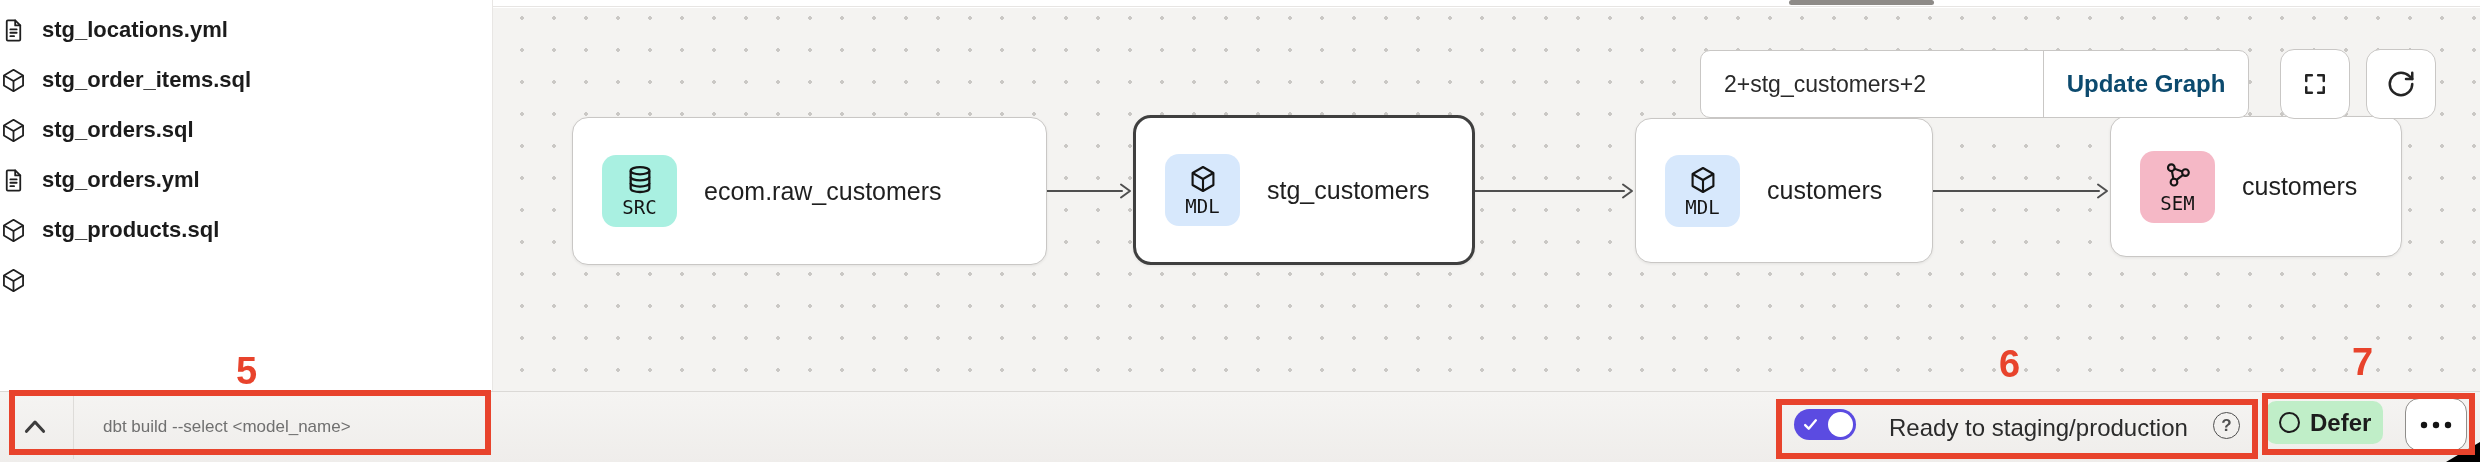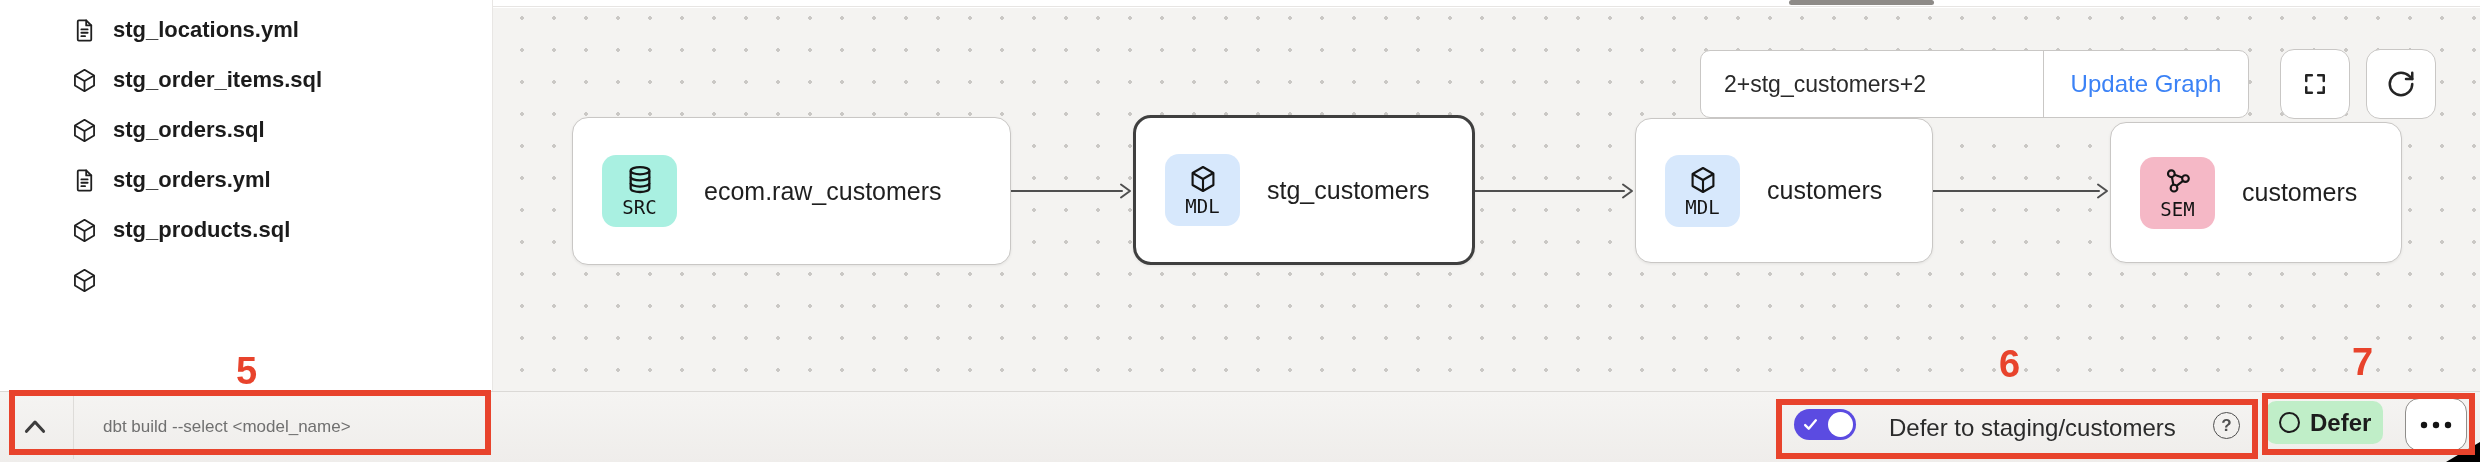--- a/index.html
+++ b/index.html
@@ -8,21 +8,21 @@
   #root { position: relative; width: 2480px; height: 462px; background: #ffffff; overflow: hidden; }
 
   
   #sidebar {
     position: absolute; left: 0; top: 0; width: 493px; height: 391px;
     background: #ffffff; border-right: 1px solid #e8e6e4; overflow: hidden;
     padding-top: 5px;
   }
   .tree-row {
     height: 50px; display: flex; align-items: center;
-    padding-left: 71px; cursor: pointer; text-align: center;
+    cursor: pointer; text-align: center;
   }
   .tree-row .t-icon { width: 27px; height: 27px; flex: 0 0 27px; }
   .tree-row .t-label {
     margin-left: 15px; font-size: 22px; font-weight: 600; color: #1b1b1b;
     white-space: nowrap;
   }
 
   
   #canvas {
     position: absolute; left: 493px; top: 0; width: 1987px; height: 391px;
@@ -73,21 +73,21 @@
     display: flex; align-items: stretch; z-index: 5;
   }
   #selector-input {
     flex: 1 1 auto; border: none; outline: none; background: transparent;
     padding-left: 23px; font-size: 23px; color: #2a2a2a;
     font-family: "Liberation Sans", sans-serif; min-width: 0;
   }
   #selector-divider { width: 1px; background: #c9c7c5; }
   #update-graph-btn {
     width: 204px; border: none; background: transparent; cursor: pointer;
-    font-size: 24px; font-weight: 400; color: #3b82f6;
+    font-size: 24px; font-weight: 700; color: #0c4a6e;
     font-family: "Liberation Sans", sans-serif; border-radius: 0 10px 10px 0;
   }
   .sq-btn {
     position: absolute; top: 49px; width: 70px; height: 70px;
     background: #ffffff; border: 1px solid #c9c7c5; border-radius: 14px;
     display: flex; align-items: center; justify-content: center; cursor: pointer; z-index: 5;
   }
   #fullscreen-btn { left: 1787px; }
   #refresh-btn { left: 1873px; }
   .sq-btn svg { width: 30px; height: 30px; }
@@ -255,21 +255,21 @@
           <path d="M148 3.5 L157 10 L148 16.5"></path>
         </svg>
     </div>
     <div class="edge" style="left:1440px; width:177px;">
       <svg width="177" height="20" viewBox="0 0 177 20" fill="none" stroke="#4f4f4f" stroke-width="2" stroke-linecap="round" stroke-linejoin="round">
           <line x1="0" y1="10" x2="166" y2="10"></line>
           <path d="M165 3.5 L174 10 L165 16.5"></path>
         </svg>
     </div>
 
-    <div class="node" style="left:79px; top:117px; width:439px; height:148px;">
+    <div class="node" style="left:79px; top:117px; width:475px; height:148px;">
       <div class="badge badge-src">
         <svg viewBox="0 0 24 24" fill="none" stroke="#141414" stroke-width="1.7">
             <ellipse cx="12" cy="5" rx="7" ry="2.7"></ellipse>
             <path d="M5 5v4.6c0 1.5 3.1 2.7 7 2.7s7-1.2 7-2.7V5"></path>
             <path d="M5 9.6v4.6c0 1.5 3.1 2.7 7 2.7s7-1.2 7-2.7V9.6"></path>
             <path d="M5 14.2v4.1c0 1.5 3.1 2.7 7 2.7s7-1.2 7-2.7v-4.1"></path>
           </svg>
         <span class="badge-label">SRC</span>
       </div>
       <span class="node-label">ecom.raw_customers</span>
@@ -292,21 +292,21 @@
         <svg viewBox="0 0 24 24" fill="none" stroke="#141414" stroke-width="1.6" stroke-linejoin="round">
             <path d="M12 3l7.8 4.5v9L12 21l-7.8-4.5v-9z"></path>
             <path d="M4.2 7.5L12 12l7.8-4.5"></path>
             <path d="M12 12v9"></path>
           </svg>
         <span class="badge-label">MDL</span>
       </div>
       <span class="node-label">customers</span>
     </div>
 
-    <div class="node" style="left:1617px; top:122px; width:292px; height:141px;text-align:right;">
+    <div class="node" style="left:1617px; top:116px; width:292px; height:141px;text-align:right;">
       <div class="badge badge-sem">
         <svg viewBox="0 0 24 24" fill="none" stroke="#141414" stroke-width="1.6">
             <circle cx="7" cy="5.8" r="2.5"></circle>
             <circle cx="17.6" cy="9.4" r="2.5"></circle>
             <circle cx="9" cy="16.6" r="2.5"></circle>
             <line x1="9.4" y1="6.6" x2="15.2" y2="8.6"></line>
             <line x1="15.8" y1="11.2" x2="10.9" y2="14.9"></line>
             <line x1="8.6" y1="14.2" x2="7.4" y2="8.3"></line>
           </svg>
         <span class="badge-label">SEM</span>
@@ -347,21 +347,21 @@
     <input id="cli-input" type="text" placeholder="dbt build --select &lt;model_name&gt;" style="">
 
     <div id="defer-toggle">
       <span class="check">
         <svg viewBox="0 0 16 16" fill="none" stroke="#ffffff" stroke-width="2" stroke-linecap="round" stroke-linejoin="round">
             <polyline points="3.5 8.5 6.5 11.5 12.5 4.5"></polyline>
           </svg>
       </span>
       <span class="knob"></span>
     </div>
-    <span id="defer-label">Defer to staging/customers</span>
+    <span id="defer-label">Ready to staging/production</span>
     <span id="help-icon">?</span>
 
     <div id="ready-badge">
       <span class="ring"></span>
       <span class="ready-text">Defer</span>
     </div>
 
     <div id="more-btn">
       <svg width="34" height="10" viewBox="0 0 34 10">
           <circle cx="5" cy="5" r="3.2" fill="#141414"></circle>

